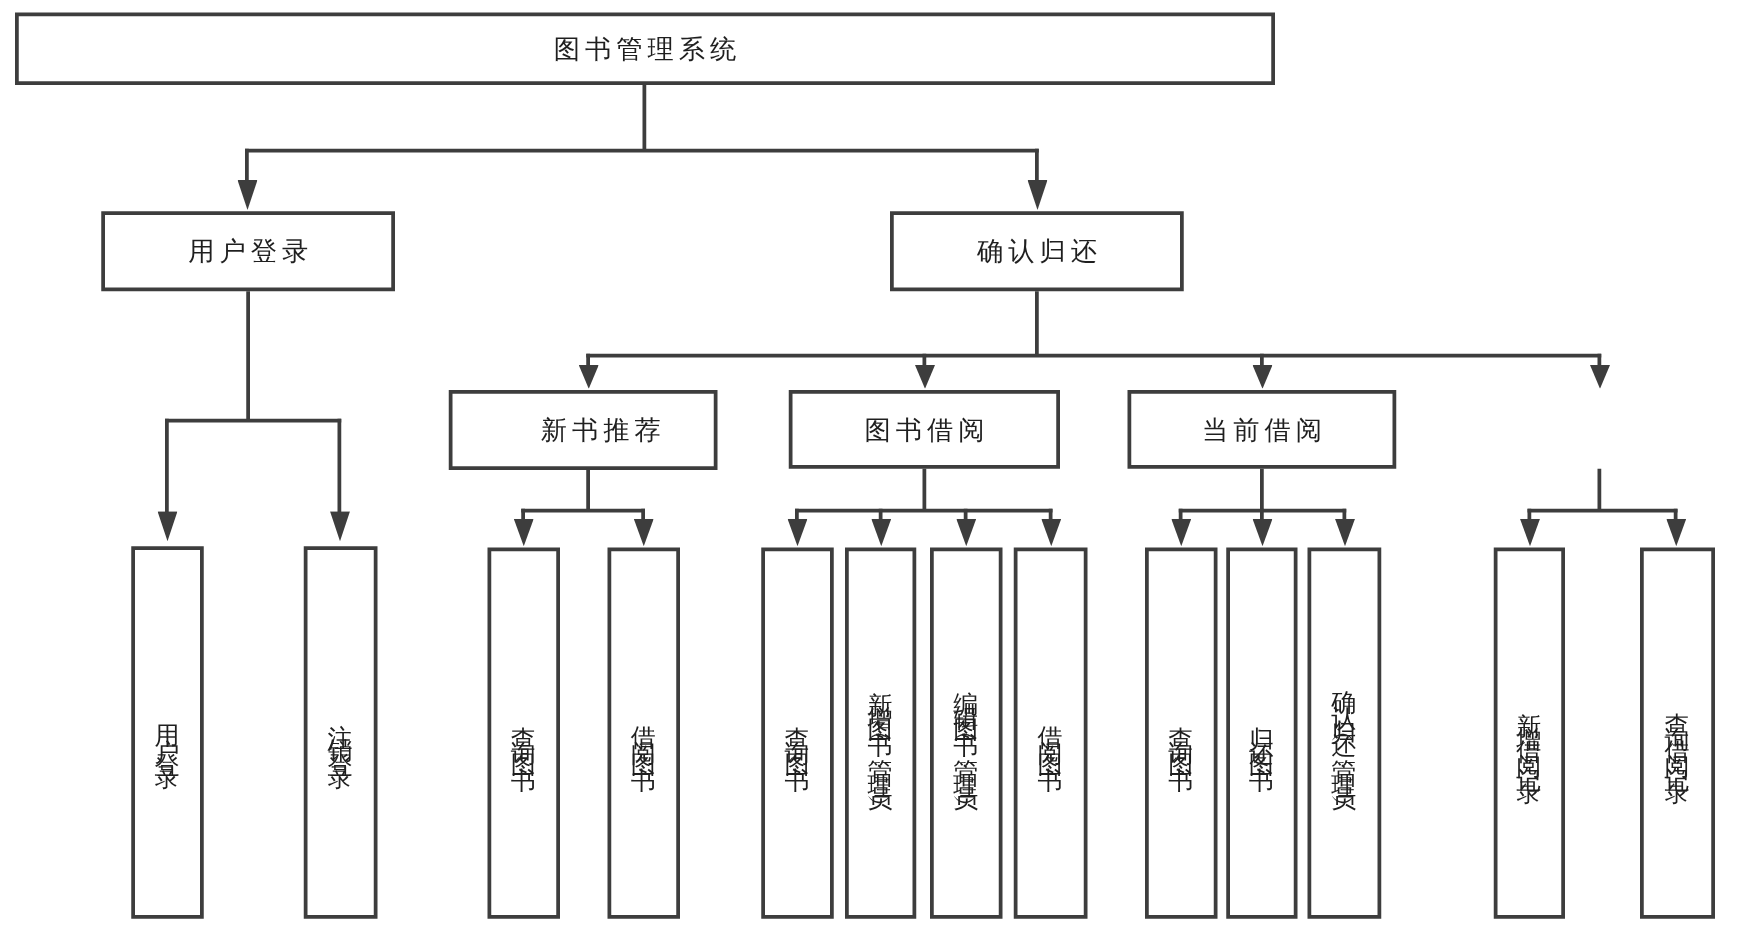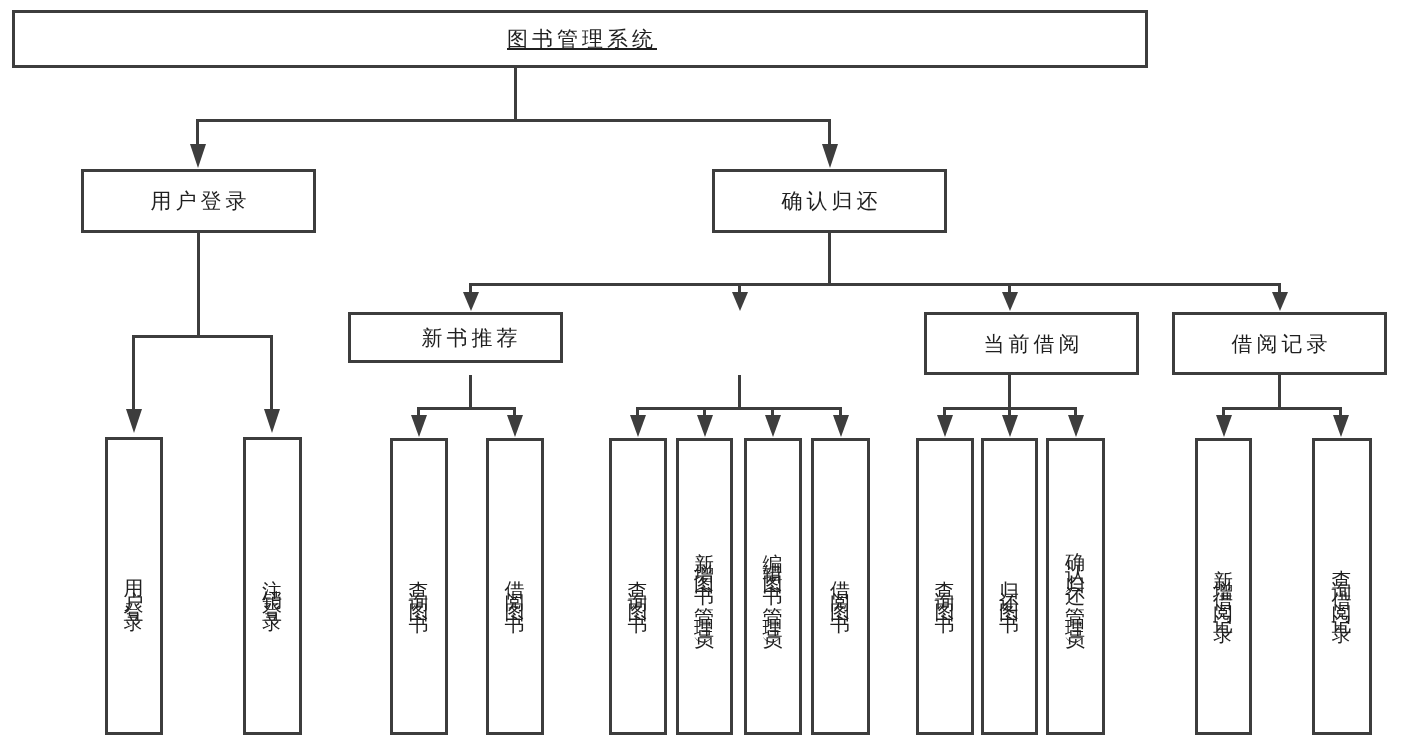--- a/index.html
+++ b/index.html
@@ -27,21 +27,21 @@
   .watermark {
     position:absolute; left:1150px; top:712px; font-size:19px; letter-spacing:1px;
     color:#c5c5c5; white-space:nowrap;
   }
 </style>
 </head>
 <body>
 
 <div class="canvas">
 
-  <div class="box" style="left:12px; top:10px; width:1136px; height:58px;text-decoration:underline;">图书管理系统</div>
+  <div class="box" style="left:12px; top:10px; width:1008px; height:58px;">图书管理系统</div>
 
   <div class="vline" style="left:514px; top:68px;  width:3px; height:53px;"></div>
   <div class="hline" style="left:196px; top:119px; width:635px; height:3px;"></div>
   <div class="vline" style="left:196px; top:119px; width:3px; height:27px;"></div>
   <div class="ah ah-long" style="left:190px; top:144px;"></div>
   <div class="vline" style="left:828px; top:119px; width:3px; height:27px;"></div>
   <div class="ah ah-long" style="left:822px; top:144px;"></div>
 
   <div class="box" style="left:81px;  top:169px; width:235px; height:64px;">用户登录</div>
   <div class="box" style="left:712px; top:169px; width:235px; height:64px;">确认归还</div>
@@ -57,23 +57,23 @@
   <div class="hline" style="left:469px; top:283px; width:812px; height:3px;"></div>
   <div class="vline" style="left:469px;  top:283px; width:3px; height:11px;"></div>
   <div class="ah ah-short" style="left:463px;  top:292px;"></div>
   <div class="vline" style="left:738px;  top:283px; width:3px; height:11px;"></div>
   <div class="ah ah-short" style="left:732px;  top:292px;"></div>
   <div class="vline" style="left:1008px; top:283px; width:3px; height:11px;"></div>
   <div class="ah ah-short" style="left:1002px; top:292px;"></div>
   <div class="vline" style="left:1278px; top:283px; width:3px; height:11px;"></div>
   <div class="ah ah-short" style="left:1272px; top:292px;"></div>
 
-  <div class="box" style="left:348px;  top:312px; width:215px; height:51px;padding-left:28px;">新书推荐</div>
-  <div class="box" style="left:902px;  top:312px; width:215px; height:63px;margin-left:22px;">当前借阅</div>
-  <div class="box" style="left:1172px; top:312px; width:215px; height:63px;">借阅记录</div>
+  <div class="box" style="left:359px;  top:312px; width:215px; height:64px;padding-left:28px;">新书推荐</div>
+  <div class="box" style="left:631px;  top:312px; width:217px; height:63px;">图书借阅</div>
+  <div class="box" style="left:902px;  top:312px; width:215px; height:63px;">当前借阅</div>
 
   <div class="vline" style="left:469px; top:375px; width:3px; height:34px;"></div>
   <div class="hline" style="left:417px; top:407px; width:99px; height:3px;"></div>
   <div class="vline" style="left:417px; top:407px; width:3px; height:10px;"></div>
   <div class="ah ah-mid" style="left:411px; top:415px;"></div>
   <div class="vline" style="left:513px; top:407px; width:3px; height:10px;"></div>
   <div class="ah ah-mid" style="left:507px; top:415px;"></div>
 
   <div class="vline" style="left:738px; top:375px; width:3px; height:34px;"></div>
   <div class="hline" style="left:636px; top:407px; width:206px; height:3px;"></div>

